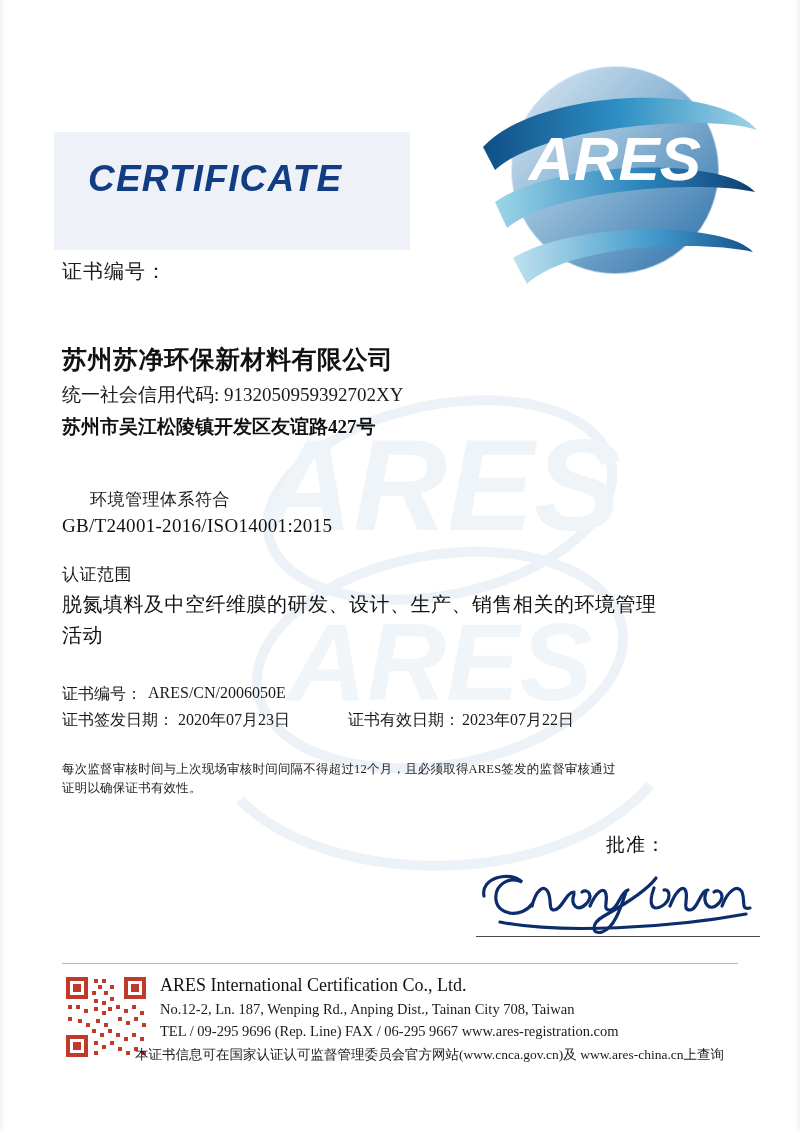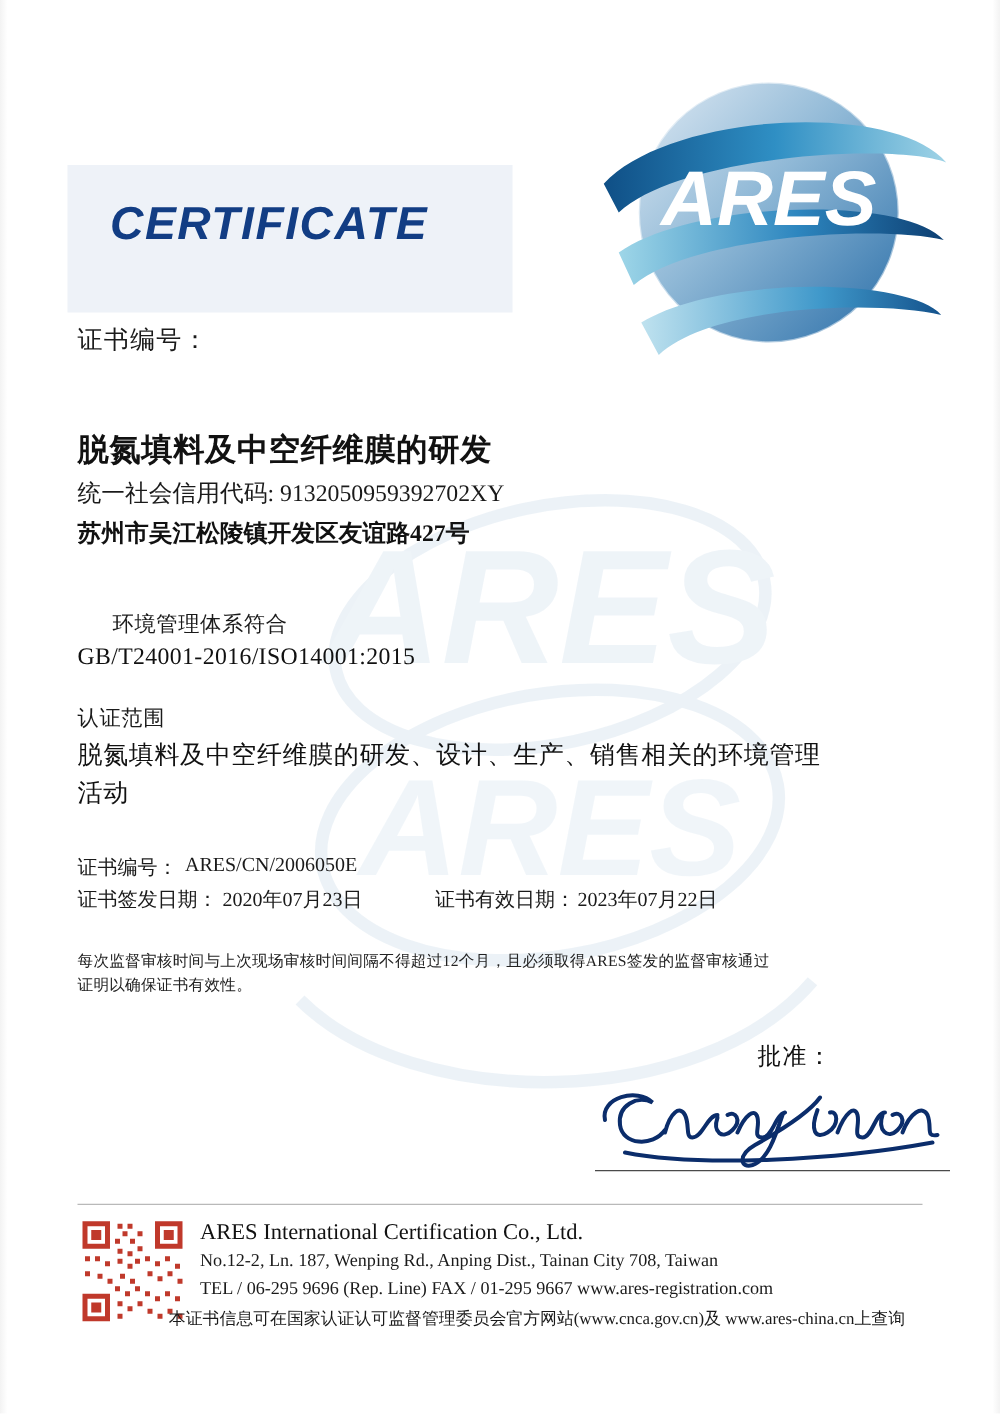--- a/index.html
+++ b/index.html
@@ -328,21 +328,21 @@
       <path d="M18 95 C70 38, 250 28, 292 78 C250 62, 80 72, 30 118 Z" fill="url(#gband)"></path>
       <path d="M30 150 C90 108, 258 104, 290 140 C240 128, 90 136, 42 176 Z" fill="url(#gband2)"></path>
       <path d="M48 206 C110 168, 262 170, 288 200 C236 188, 104 192, 62 232 Z" fill="url(#gband3)"></path>
 
       <text x="150" y="128" text-anchor="middle" font-family="Liberation Sans, sans-serif" font-size="62" font-weight="bold" font-style="italic" fill="#ffffff">ARES</text>
     </svg>
   </div>
 
   <div class="awarded-to">证书编号：</div>
 
-  <div class="company-name">脱氮填料及中空纤维膜的研发</div>
+  <div class="company-name">苏州苏净环保新材料有限公司</div>
   <div class="company-code">统一社会信用代码: 9132050959392702XY</div>
   <div class="company-address">苏州市吴江松陵镇开发区友谊路427号</div>
 
   <div class="std-label">环境管理体系符合</div>
   <div class="std-value">GB/T24001-2016/ISO14001:2015</div>
 
   <div class="scope-label">认证范围</div>
   <div class="scope-value">脱氮填料及中空纤维膜的研发、设计、生产、销售相关的环境管理活动</div>
 
   <div class="meta-no-label">证书编号：</div>
@@ -432,16 +432,16 @@
           <rect x="62" y="76" width="4" height="4"></rect>
           <rect x="70" y="72" width="4" height="4"></rect>
         <rect x="78" y="76" width="4" height="4"></rect>
           <rect x="30" y="76" width="4" height="4"></rect>
       </g>
     </svg>
   </div>
 
   <div class="footer-company">ARES International Certification Co., Ltd.</div>
   <div class="footer-addr">No.12-2, Ln. 187, Wenping Rd., Anping Dist., Tainan City 708, Taiwan</div>
-  <div class="footer-tel">TEL / 06-295 9696 (Rep. Line) FAX / 01-295 9667 www.ares-registration.com</div>
+  <div class="footer-tel">TEL / 09-295 9696 (Rep. Line) FAX / 06-295 9667 www.ares-registration.com</div>
   <div class="footer-note">本证书信息可在国家认证认可监督管理委员会官方网站(www.cnca.gov.cn)及 www.ares-china.cn上查询</div>
 
 </div>
 
 </body></html>

